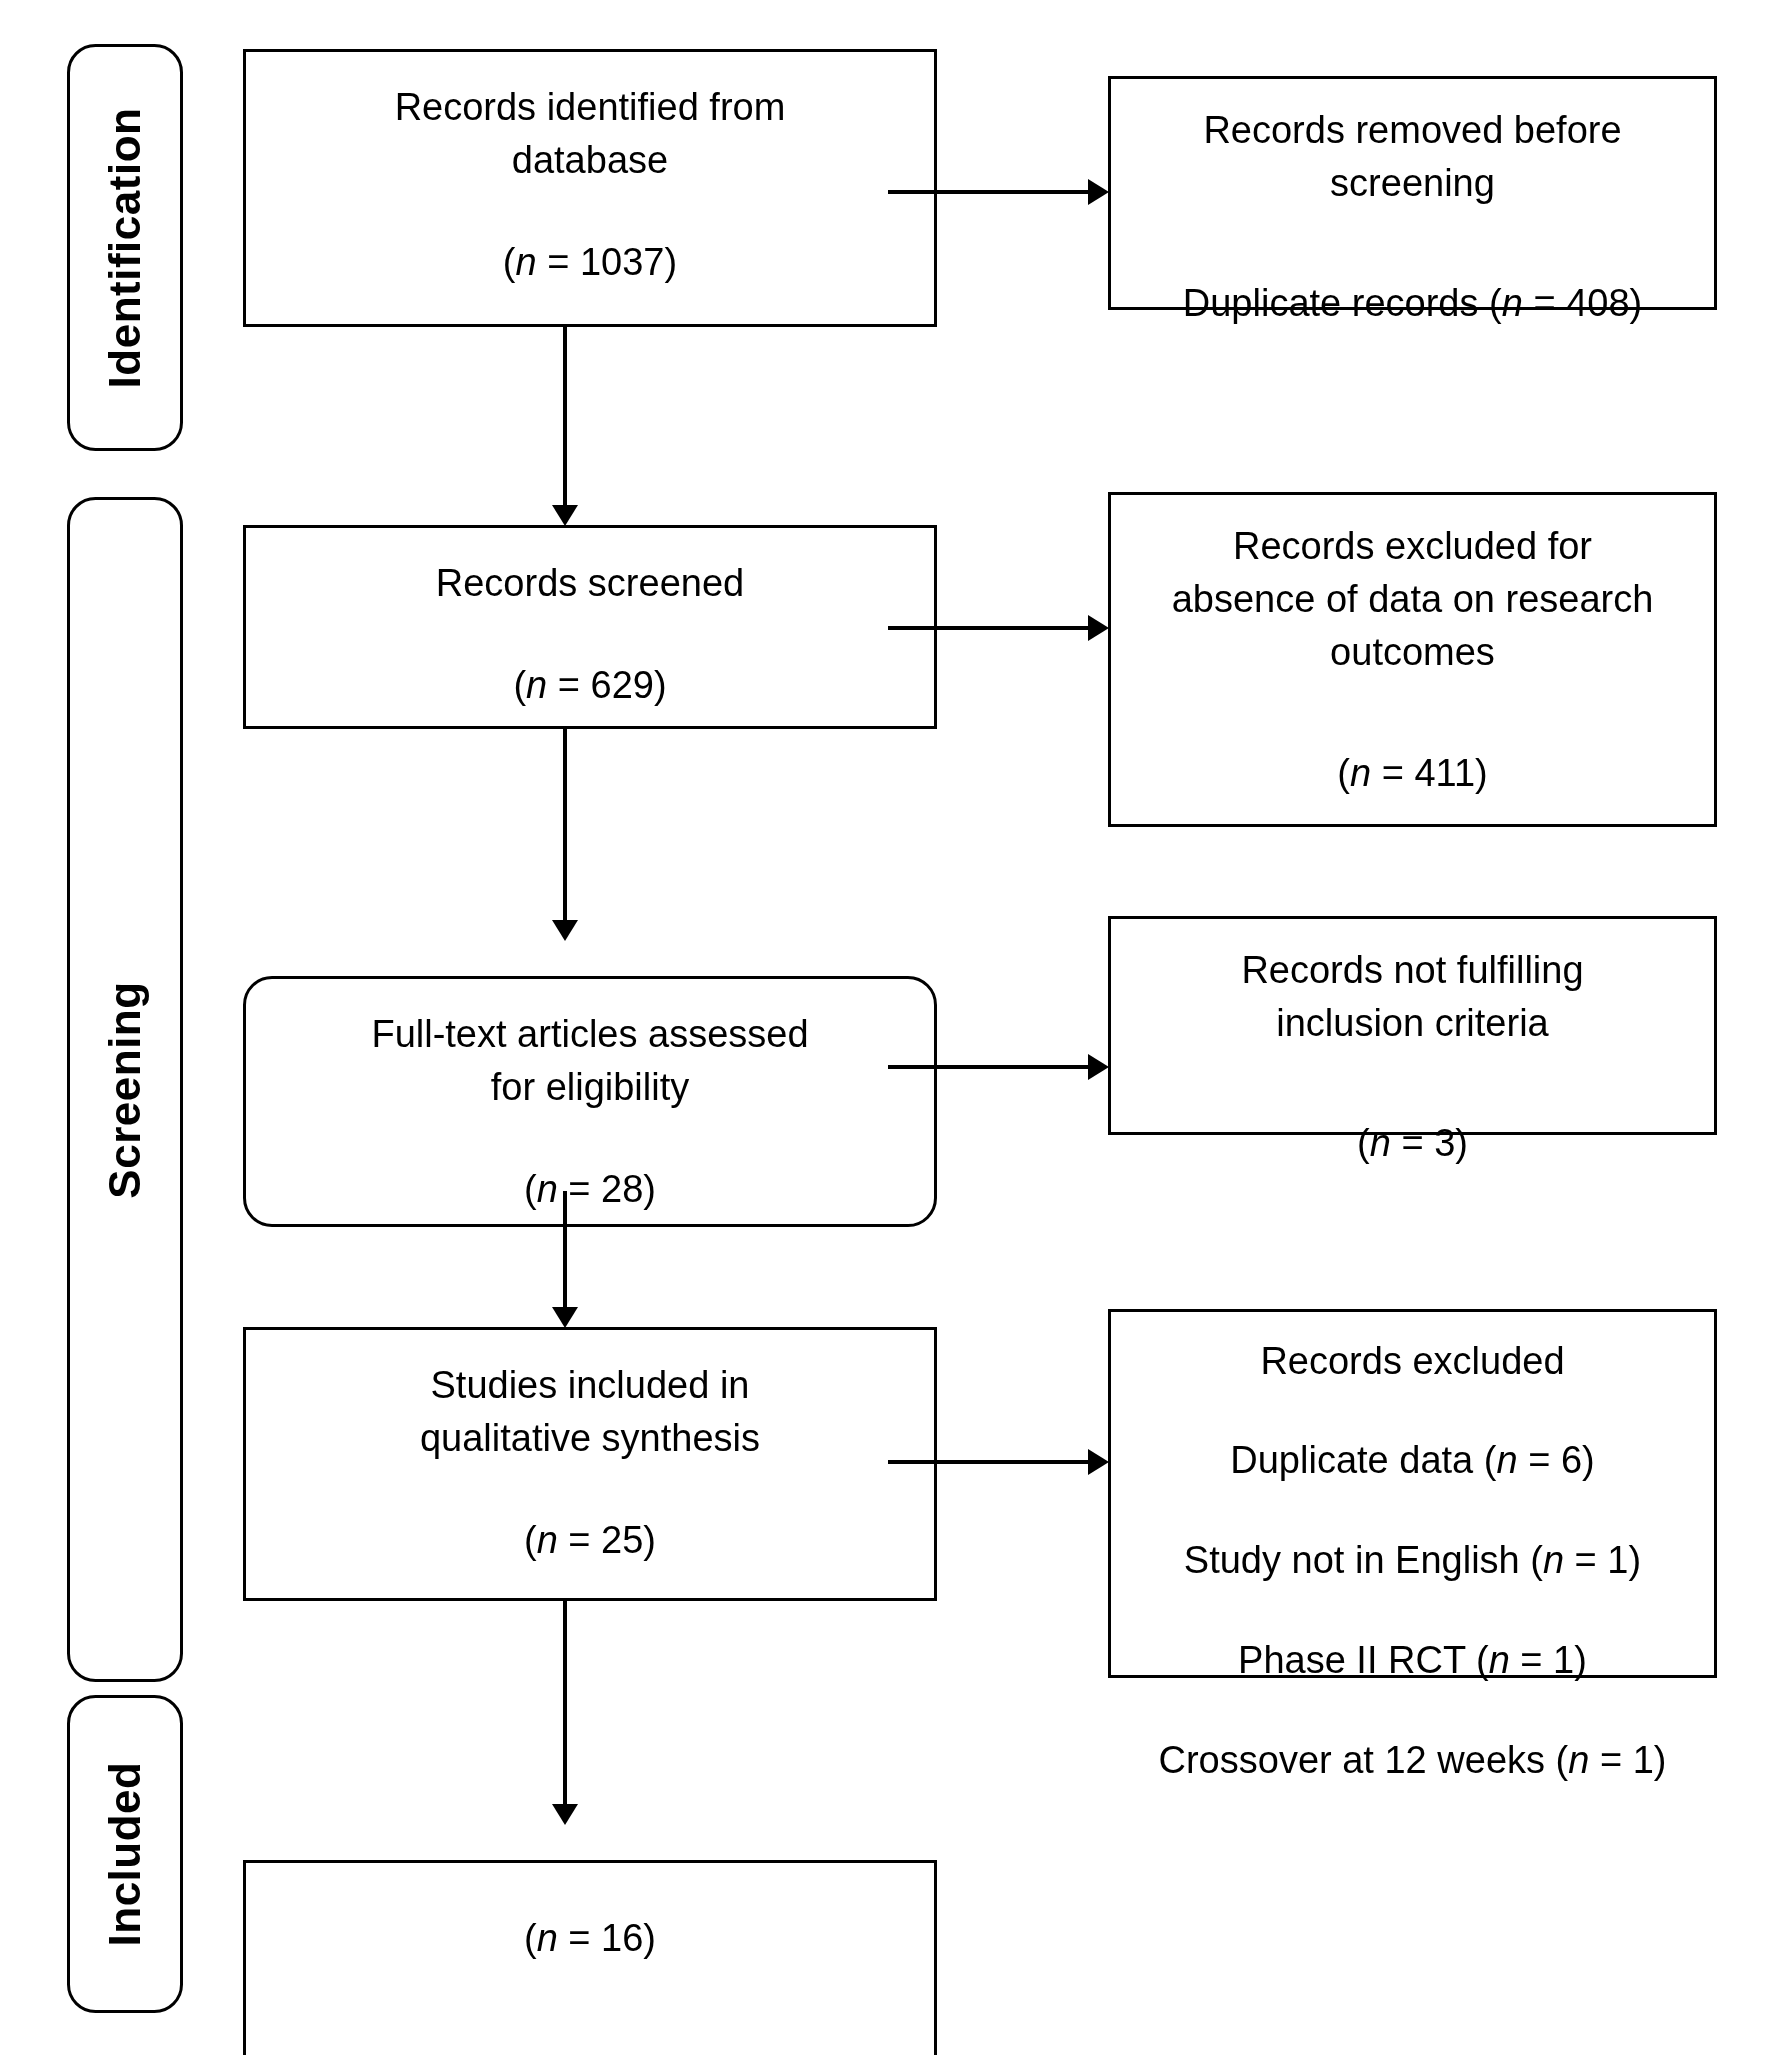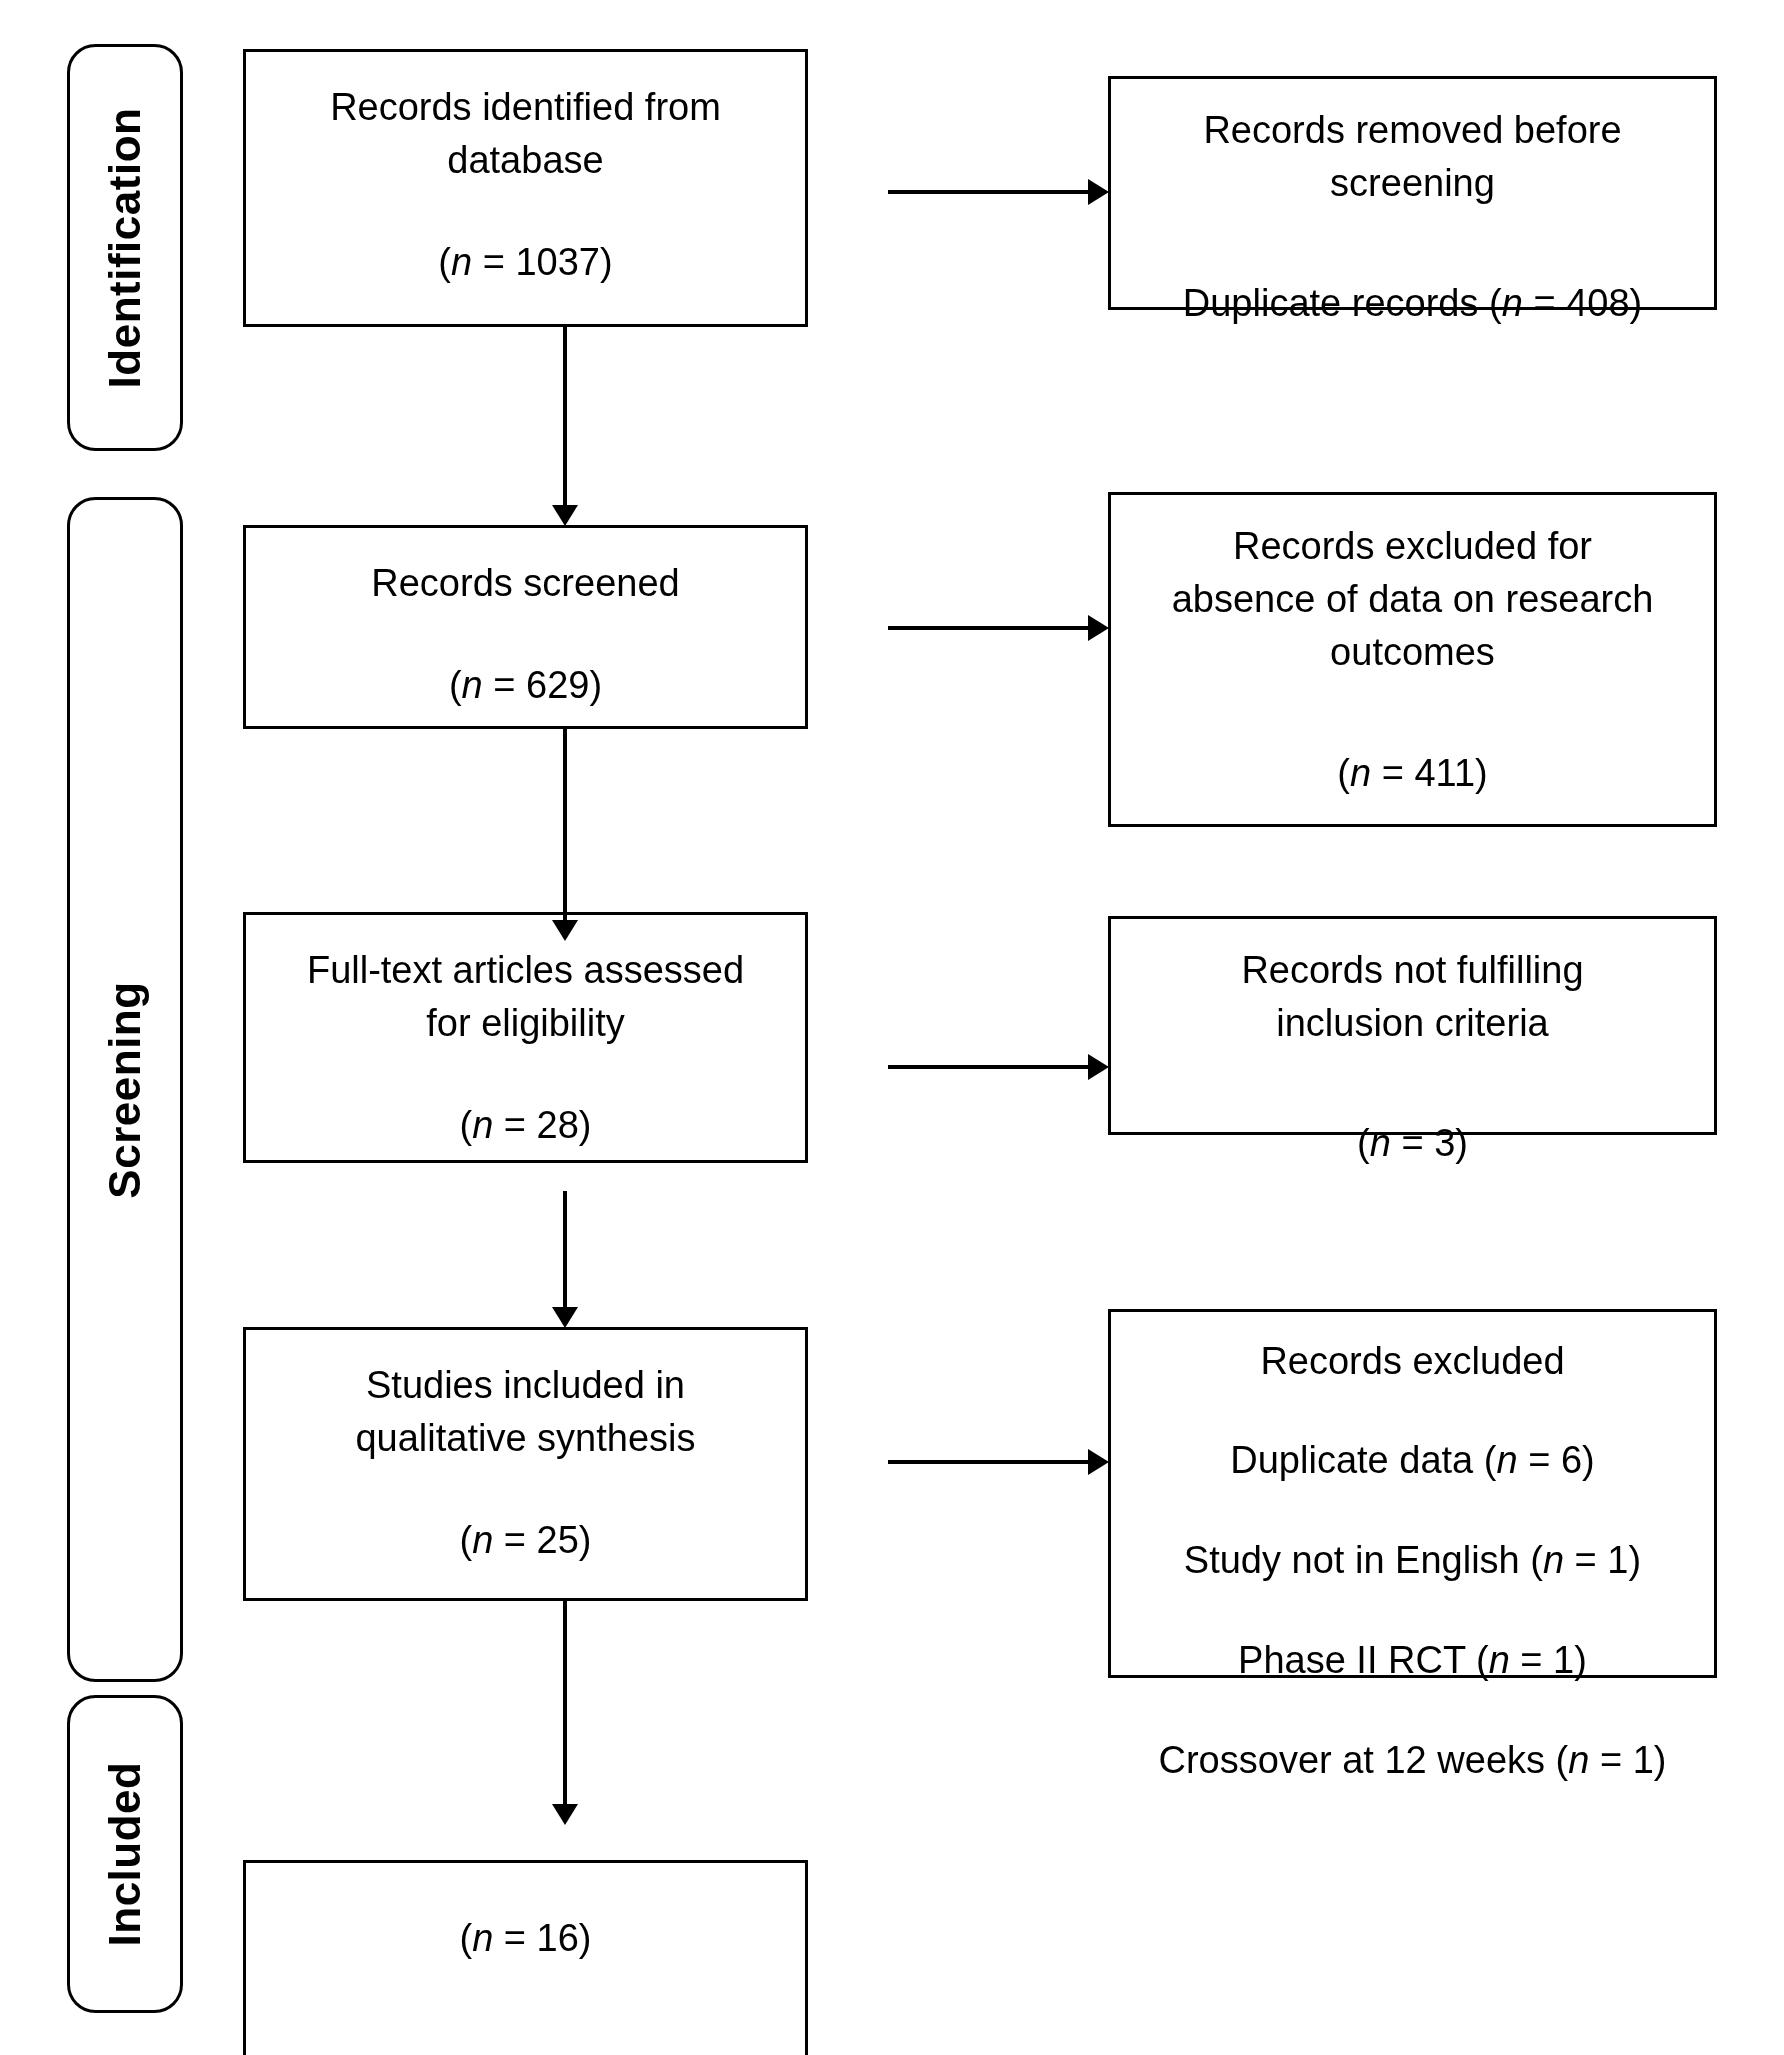--- a/index.html
+++ b/index.html
@@ -38,21 +38,21 @@
     box-sizing: border-box;
     background: #fff;
     display: flex;
     flex-direction: column;
     align-items: center;
     text-align: center;
     font-size: 38px;
     line-height: 1.4;
   }
   .box .title { white-space: pre-line; }
-  .main-col  { left: 243px; width: 565px; padding-top: 28.5px; }
+  .main-col  { left: 243px; width: 694px; padding-top: 28.5px; }
   .side-col  { left: 1108px; width: 609px; padding-top: 25px; gap: 38px; }
   .count     { margin-top: 49px; }
   .gap-sm    { margin-top: 29px; }
   .gap-md    { margin-top: 34px; }
   .pt-sm     { padding-top: 15px; margin-top: 36px; }
   .it        { font-style: italic; }
   .sb4-item  { margin-top: 8.6px; }
   
   .arrow-down {
     position: absolute;
@@ -104,21 +104,21 @@
     <div class="title">Records identified from
 database</div>
     <div class="count"><span>(</span><span class="it">n</span><span> = 1037)</span></div>
   </div>
 
   <div class="box main-col" style="top:525px; height:204px;">
     <div class="title">Records screened</div>
     <div class="count"><span>(</span><span class="it">n</span><span> = 629)</span></div>
   </div>
 
-  <div class="box main-col" style="top:912px; height:251px;">
+  <div class="box main-col" style="top:976px; height:251px;border-radius:29px;">
     <div class="title">Full-text articles assessed
 for eligibility</div>
     <div class="count"><span>(</span><span class="it">n</span><span> = 28)</span></div>
   </div>
 
   <div class="box main-col" style="top:1327px; height:274px;">
     <div class="title">Studies included in
 qualitative synthesis</div>
     <div class="count"><span>(</span><span class="it">n</span><span> = 25)</span></div>
   </div>

